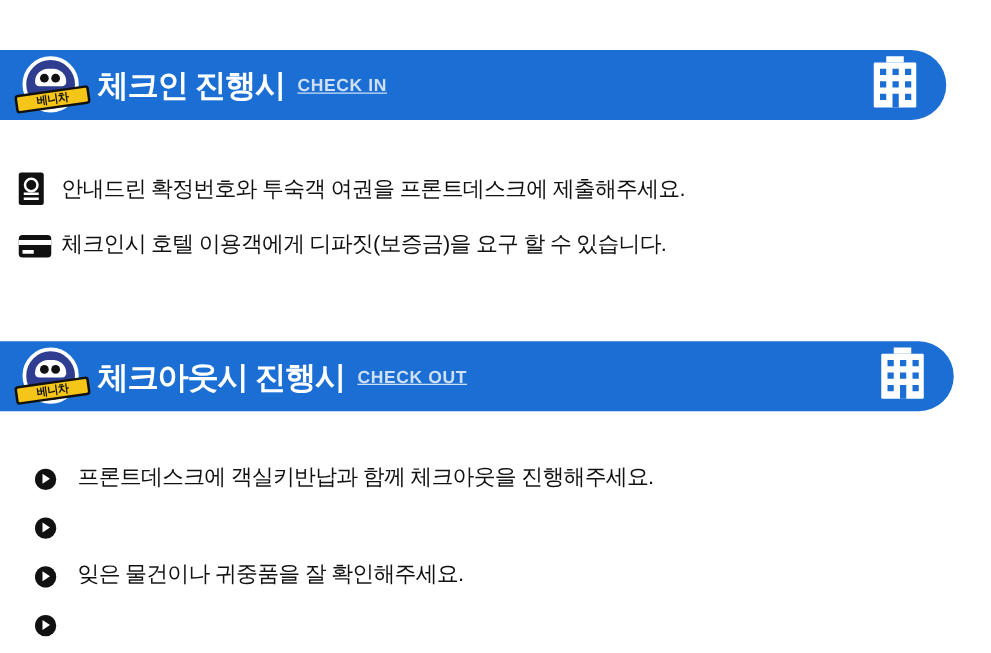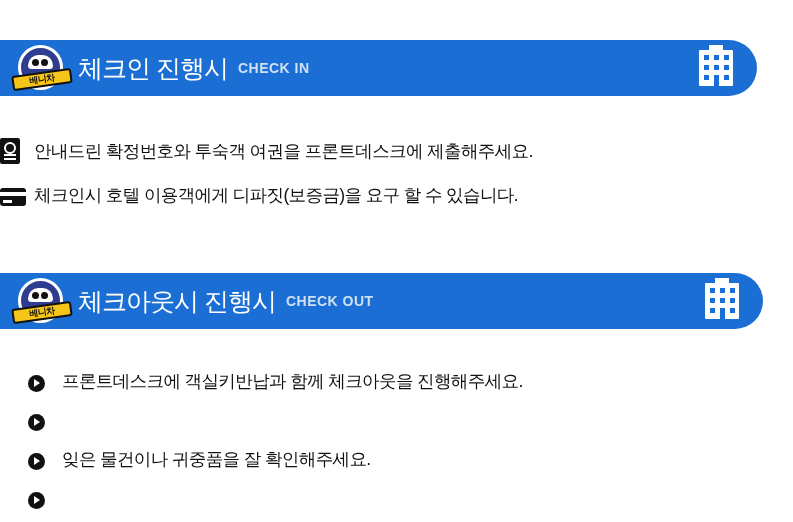--- a/index.html
+++ b/index.html
@@ -92,31 +92,32 @@
     font-weight: bold;
     line-height: 11px;
     text-align: center;
     letter-spacing: -0.5px;
     overflow: hidden;
   }
 
   .banner-title {
     color: #ffffff;
     font-size: 25px;
-    font-weight: normal;
+    font-weight: bold;
     letter-spacing: -1px;
     white-space: nowrap;
   }
   .banner-sub {
     color: #cfe0f5;
     font-size: 14px;
     font-weight: bold;
     letter-spacing: 0.5px;
     margin-left: 10px;
     white-space: nowrap;
+    text-decoration: underline;
   }
   .banner-spacer { flex: 1 1 auto; }
 
   
   .building {
     width: 34px;
     height: 36px;
     background: #ffffff;
     position: relative;
     flex: 0 0 auto;
@@ -143,21 +144,21 @@
     left: 0;
     width: 793px;
   }
   .list-1 { top: 138px; }
   .list-2 { top: 368px; }
 
   .row {
     display: flex;
     align-items: flex-start;
     margin-bottom: 18px;
-    padding-left: 0;
+    padding-left: 15px;
   }
   .list-2 .row { margin-bottom: 13px; padding-left: 28px; }
 
   .row-icon {
     flex: 0 0 auto;
     width: 34px;
     display: flex;
     justify-content: flex-start;
     align-items: center;
     height: 26px;

